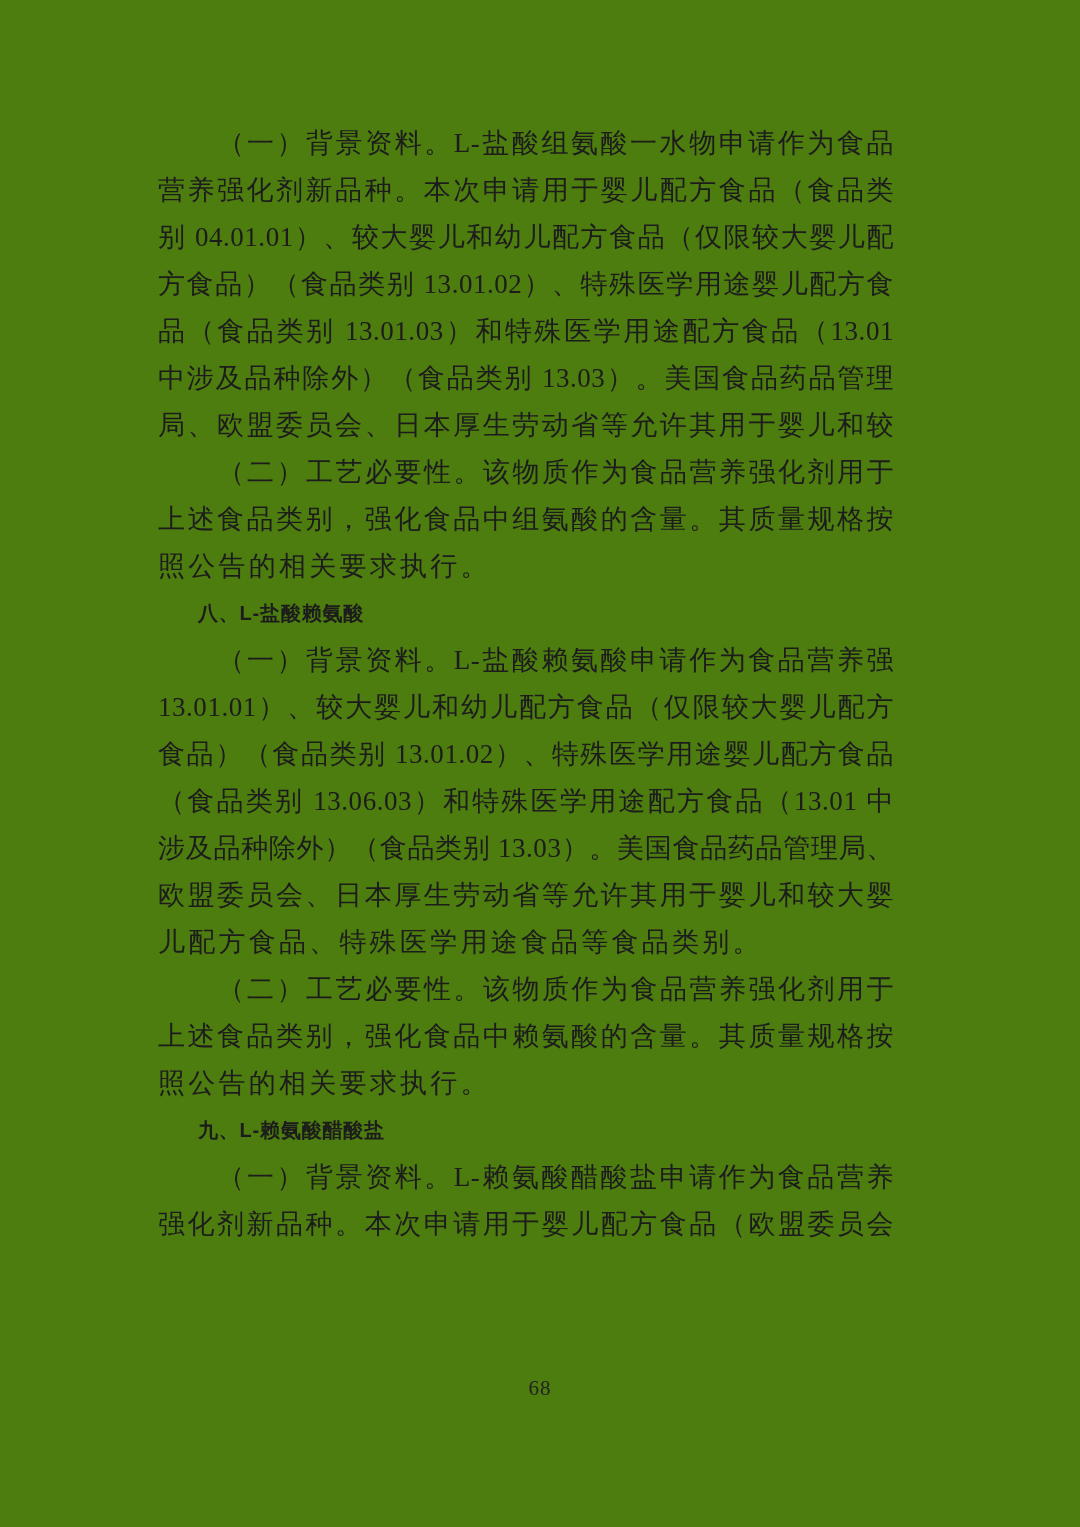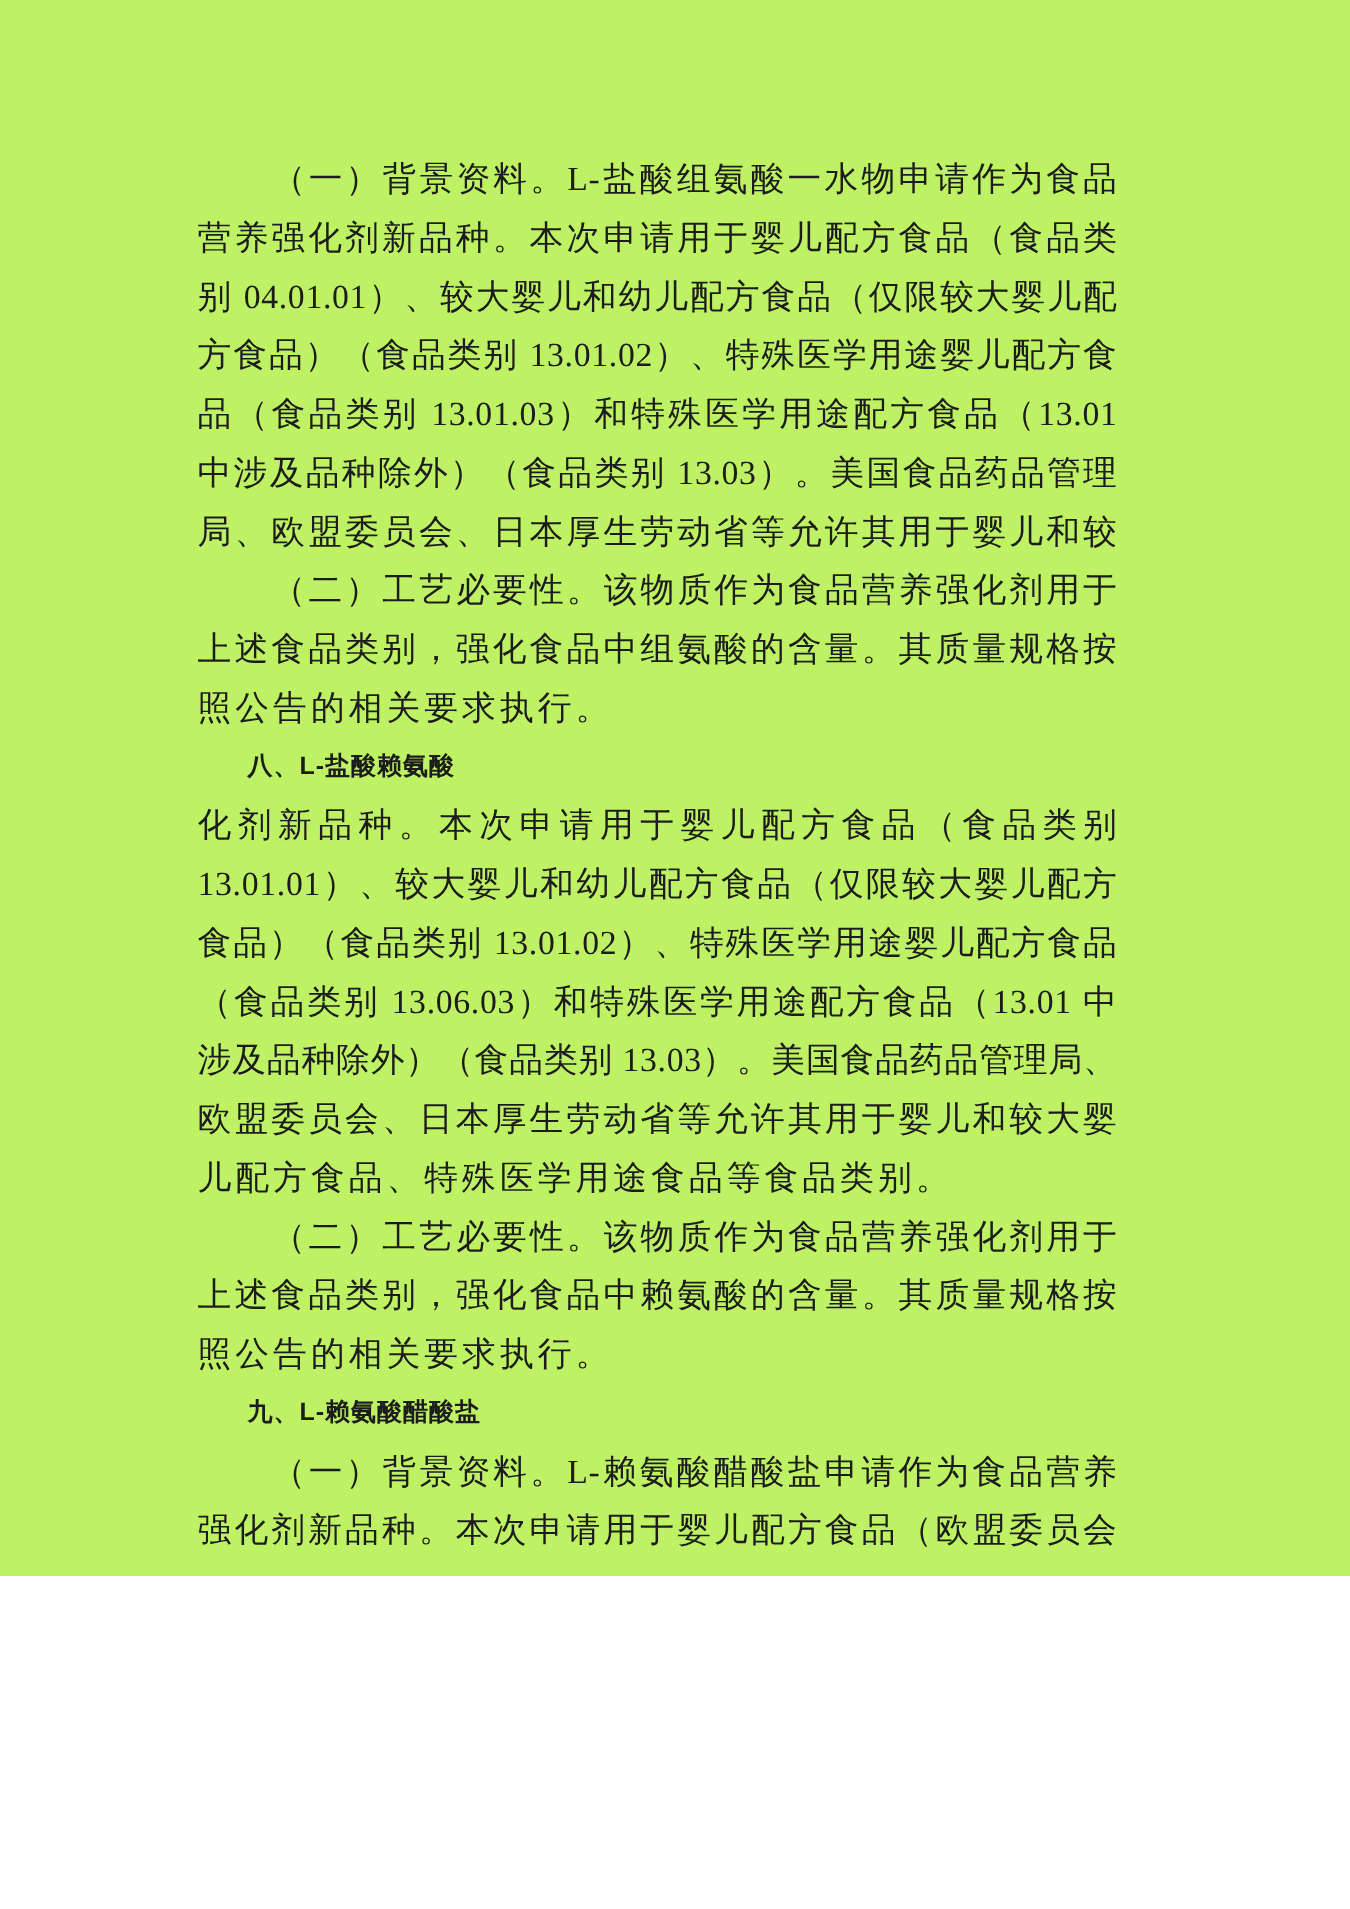--- a/index.html
+++ b/index.html
@@ -1,20 +1,20 @@
 <!DOCTYPE html>
 <html><head>
 <meta charset="utf-8">
 <style>
   html, body { margin: 0; padding: 0; background: #ffffff; }
   .page {
     position: relative;
     width: 1080px;
-    height: 1261px;
-    background: #bef264;
+    height: 1527px;
+    background: #4d7c0f;
     overflow: hidden;
     font-family: "Liberation Serif", serif;
     color: #1c1c1c;
   }
   .text-column {
     position: absolute;
     left: 158px;
     top: 120px;
     width: 736px;
   }
@@ -75,21 +75,21 @@
       <div class="line indent">（二）工艺必要性。该物质作为食品营养强化剂用于</div>
       <div class="line">上述食品类别，强化食品中组氨酸的含量。其质量规格按</div>
       <div class="line last">照公告的相关要求执行。</div>
     </div>
 
     <div>
       <div class="line heading">八、L-盐酸赖氨酸</div>
     </div>
 
     <div>
-      <div class="line">化剂新品种。本次申请用于婴儿配方食品（食品类别</div>
+      <div class="line indent">（一）背景资料。L-盐酸赖氨酸申请作为食品营养强</div>
       <div class="line">13.01.01）、较大婴儿和幼儿配方食品（仅限较大婴儿配方</div>
       <div class="line">食品）（食品类别 13.01.02）、特殊医学用途婴儿配方食品</div>
       <div class="line">（食品类别 13.06.03）和特殊医学用途配方食品（13.01 中</div>
       <div class="line">涉及品种除外）（食品类别 13.03）。美国食品药品管理局、</div>
       <div class="line">欧盟委员会、日本厚生劳动省等允许其用于婴儿和较大婴</div>
       <div class="line last">儿配方食品、特殊医学用途食品等食品类别。</div>
     </div>
 
     <div>
       <div class="line indent">（二）工艺必要性。该物质作为食品营养强化剂用于</div>

